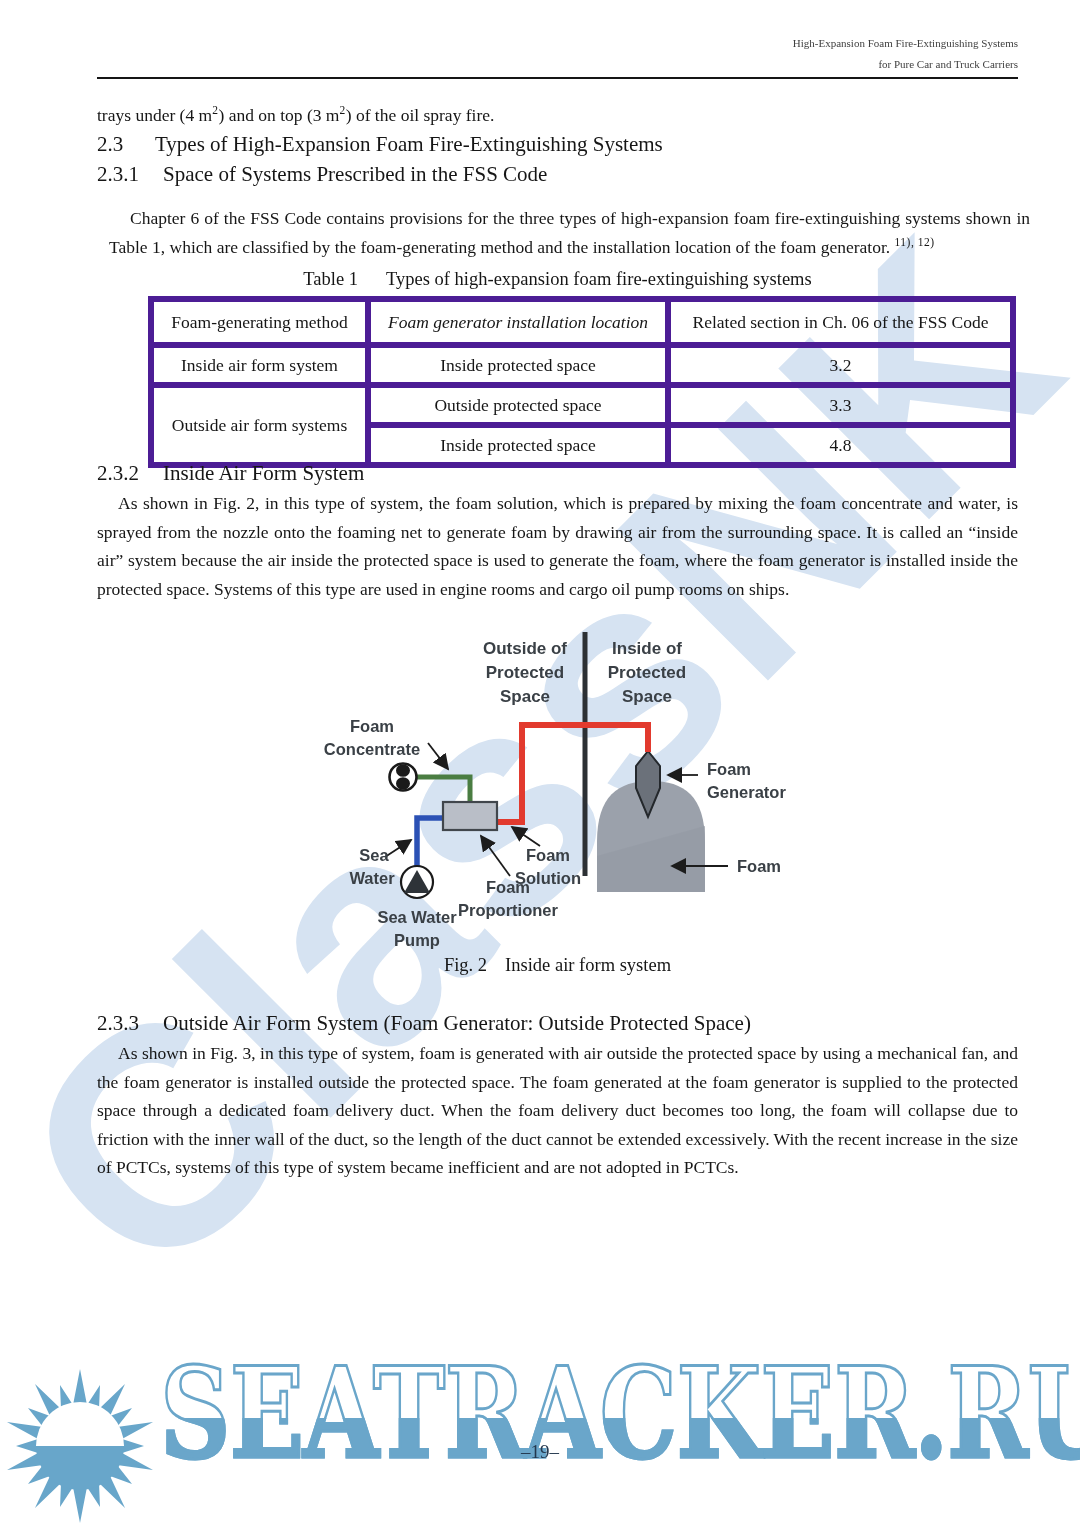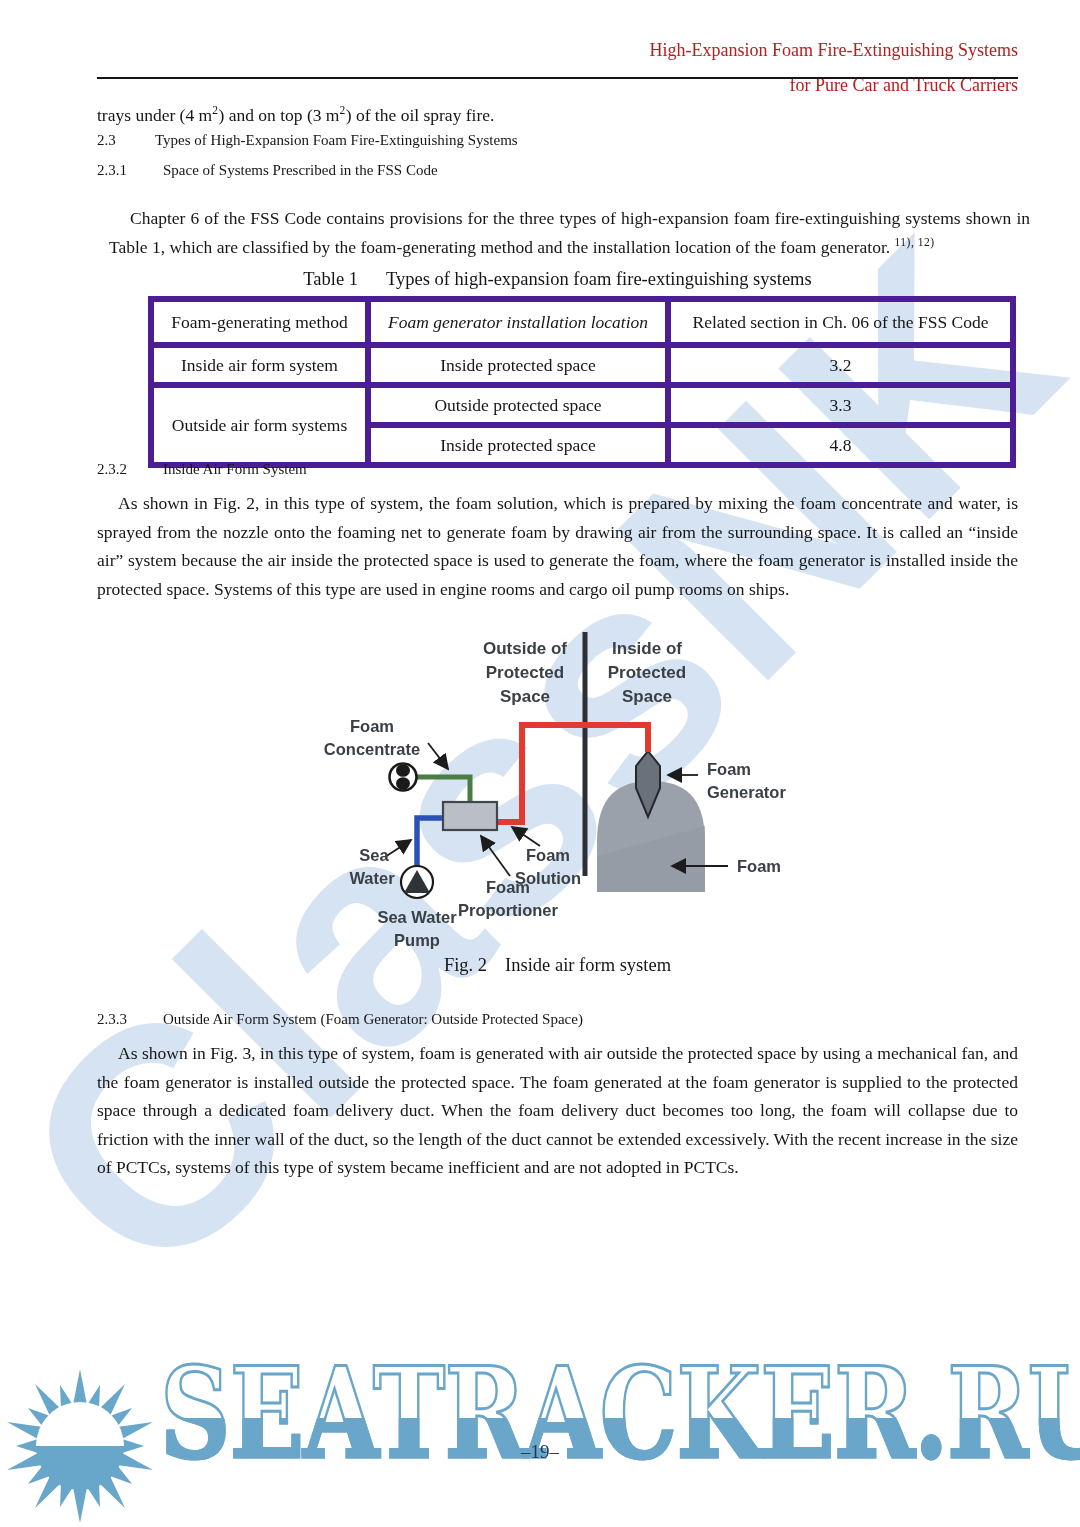--- a/index.html
+++ b/index.html
@@ -5,30 +5,30 @@
   html,body{margin:0;padding:0;background:#888;}
   .page{position:relative;width:1080px;height:1527px;background:#ffffff;overflow:hidden;
         font-family:"Liberation Serif",serif;color:#161616;}
   .abs{position:absolute;}
   
   .wm-classnk{position:absolute;left:-48px;top:1092px;z-index:0;
     font-family:"Liberation Sans",sans-serif;font-weight:bold;font-size:310px;letter-spacing:4px;
     color:#d6e3f2;transform:rotate(-45deg);transform-origin:0 0;white-space:nowrap;}
   .z1{z-index:1;}
   
-  .header{top:33px;right:62px;text-align:right;font-size:18px;line-height:1.95;color:#b91c1c;}
+  .header{top:33px;right:62px;text-align:right;font-size:11px;line-height:1.95;color:#404040;}
   .rule{top:77px;left:97px;width:921px;height:0;border-top:2.2px solid #151515;}
   
   .bodyblock{left:97px;width:921px;font-size:17.5px;line-height:28.6px;}
   .intro{top:101px;}
   .just{text-align:justify;text-indent:21px;}
   .p231{top:192px;}
   .p232{top:489px;}
   .p233{top:1039px;}
-  .heading{left:97px;width:921px;font-size:15px;white-space:nowrap;}
+  .heading{left:97px;width:921px;font-size:21px;white-space:nowrap;}
   .h23{top:132px;}
   .h231{top:162px;}
   .h232{top:461px;}
   .h233{top:1011px;}
   .hnum{display:inline-block;}
   .w58{min-width:58px;}
   .w66{min-width:66px;}
   sup.ss{font-size:11.5px;vertical-align:super;line-height:0;letter-spacing:.5px;}
   
   .t1title{top:269px;left:97px;width:921px;text-align:center;font-size:18.5px;}

